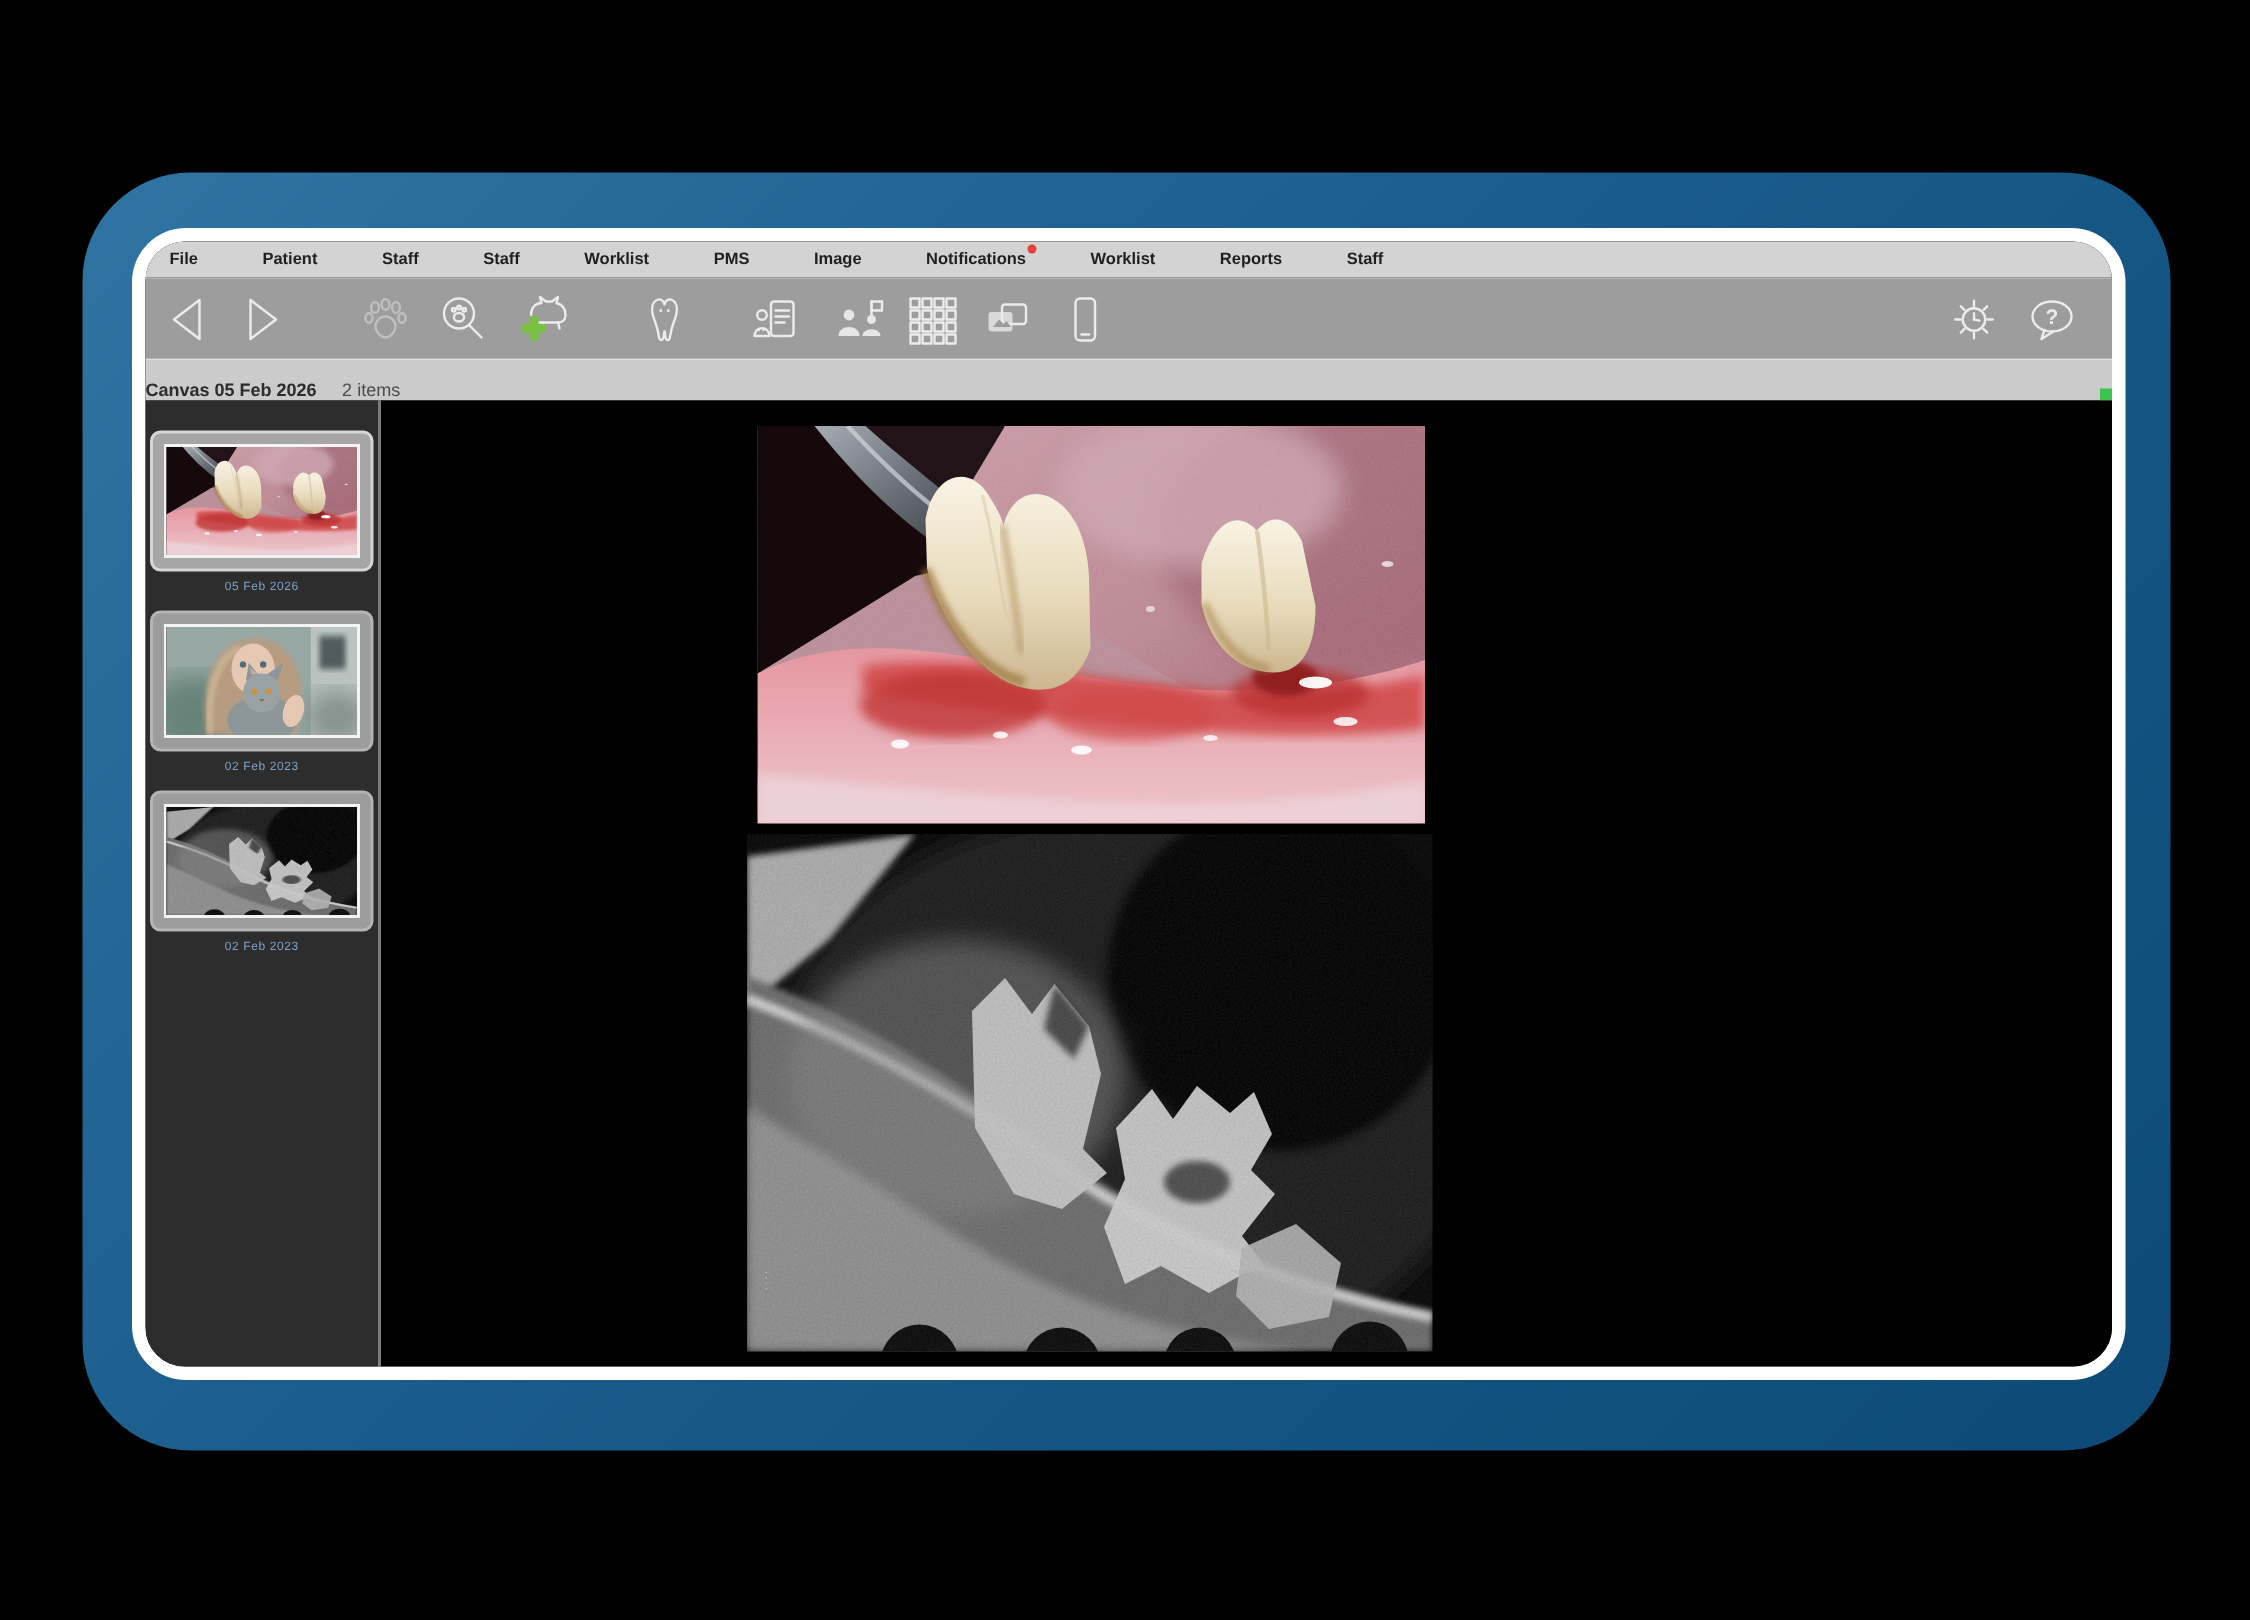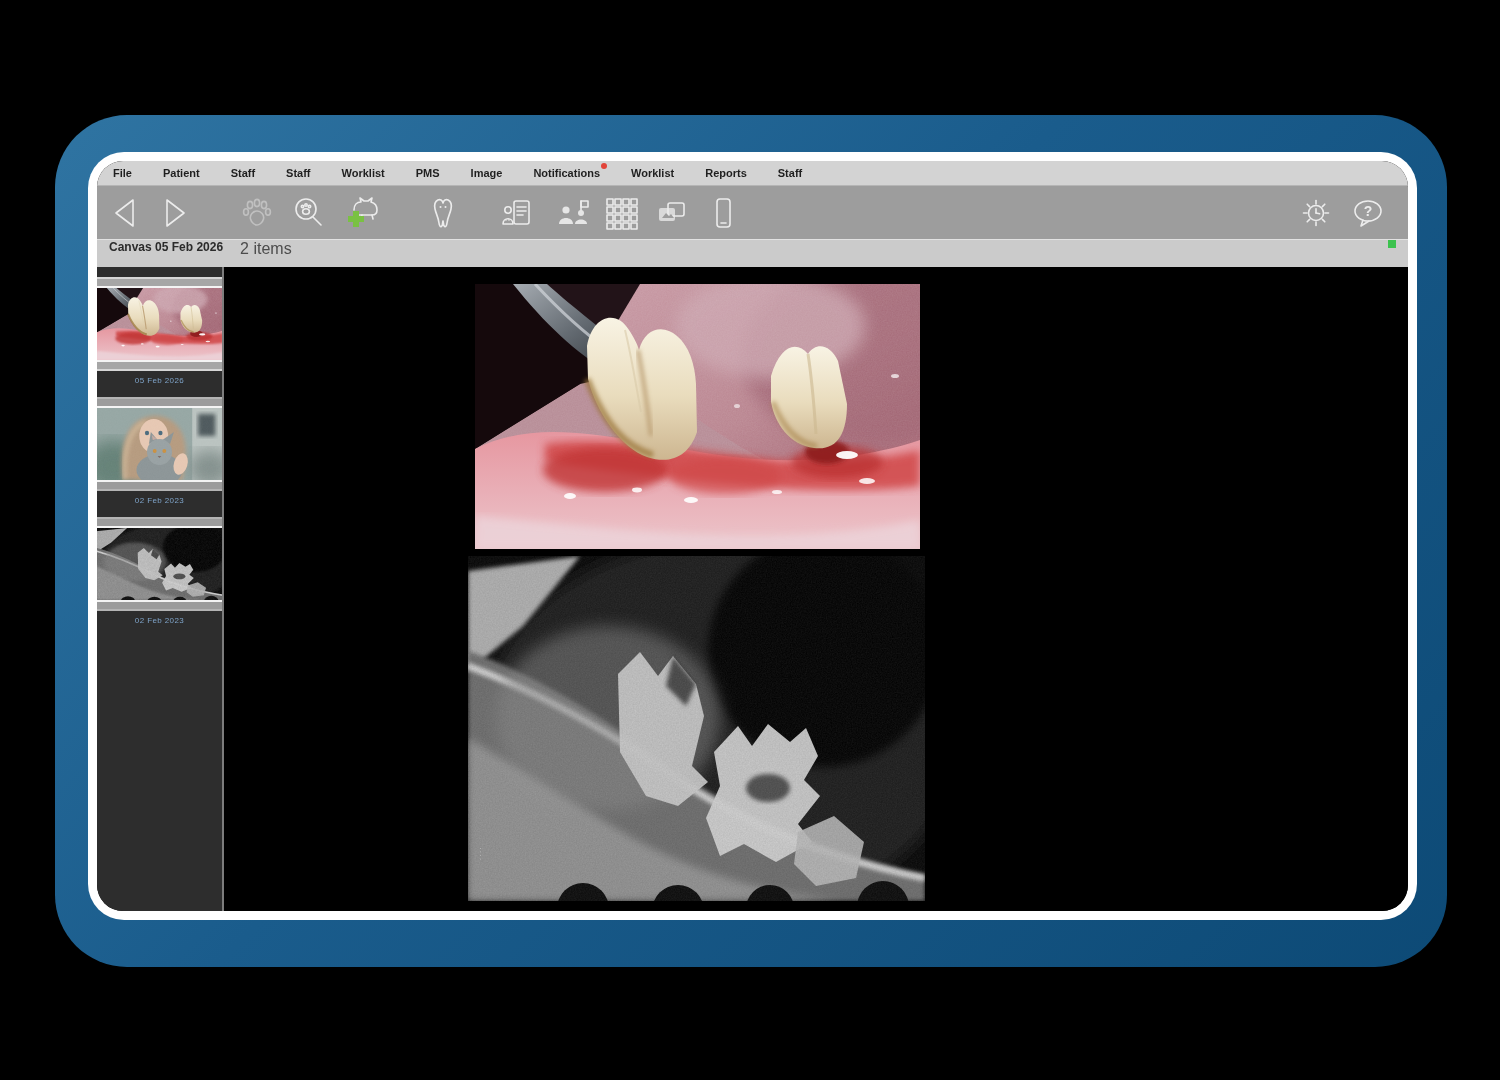--- a/index.html
+++ b/index.html
@@ -8,47 +8,47 @@
 
   .blue-frame{position:absolute;left:55px;top:115px;width:1392px;height:852px;
     border-radius:72px;background:linear-gradient(135deg,#2f74a2 0%,#1a5c8c 45%,#0d4a76 100%);}
   .white-frame{position:absolute;left:33px;top:37px;right:30px;bottom:47px;
     background:#fff;border-radius:36px;padding:9px;box-sizing:border-box;}
   .app{width:100%;height:100%;border-radius:26px;overflow:hidden;display:flex;
     flex-direction:column;background:#000;}
 
   
   .menubar{height:24px;background:#d3d3d3;display:flex;align-items:center;
-    padding-left:16px;gap:31px;flex:0 0 auto;}
+    padding-left:16px;gap:43px;flex:0 0 auto;}
   .menu-item{font-size:11px;font-weight:600;color:#1f1f1f;position:relative;cursor:default;white-space:nowrap;}
   .notif-dot{position:absolute;top:-4px;right:-7px;width:6px;height:6px;border-radius:50%;background:#e2443a;}
 
   
   .toolbar{height:53px;background:#9d9d9d;display:flex;align-items:center;flex:0 0 auto;
     border-top:1px solid #b5b5b5;}
   .tbtn{background:transparent;border:none;padding:0;margin:0;width:40px;height:40px;
     display:flex;align-items:center;justify-content:center;cursor:pointer;}
   .tbtn svg{display:block;}
   .ico{stroke:#ececec;fill:none;stroke-width:1.6;stroke-linejoin:round;stroke-linecap:round;}
   .ico-dim{stroke:#c0c0c0;}
   .ml10{margin-left:10px}.ml6{margin-left:6px}.ml44{margin-left:44px}.ml12{margin-left:12px}
   .ml42{margin-left:42px}.ml34{margin-left:34px}.ml16{margin-left:16px}.ml8{margin-left:8px}
   .mla{margin-left:auto}.mr20{margin-right:20px}
 
   
-  .canvas-header{height:27px;background:#cbcbcb;display:flex;align-items:flex-start;
-    padding:0 12px;flex:0 0 auto;border-top:1px solid #e2e2e2;}
+  .canvas-header{height:27px;background:#cbcbcb;display:flex;align-items:flex-end;
+    padding:0 0;flex:0 0 auto;border-top:1px solid #e2e2e2;}
   .canvas-title{font-size:12px;font-weight:700;color:#2b2b2b;}
-  .canvas-count{font-size:16px;color:#4c4c4c;margin-left:17px;}
+  .canvas-count{font-size:12px;color:#4c4c4c;margin-left:17px;}
   .green-dot{width:8px;height:8px;background:#3cc24e;margin-left:auto;}
 
   
   .body{flex:1;display:flex;min-height:0;}
-  .sidebar{width:125px;background:#2d2d2d;display:flex;flex-direction:column;
-    align-items:center;padding-top:10px;flex:0 0 auto;}
+  .sidebar{width:155px;background:#2d2d2d;display:flex;flex-direction:column;
+    align-items:center;padding-top:20px;flex:0 0 auto;}
   .vdivider{width:2px;background:#7d7d7d;flex:0 0 auto;}
   .canvas{flex:1;background:#000;position:relative;}
 
   .thumb-card{width:131px;background:#9c9c9c;border:2px solid #b4b4b4;border-radius:7px;
     padding:7px;cursor:pointer;line-height:0;}
   .thumb-card.selected{border-color:#d6d6d6;background:#a6a6a6;}
   .thumb-img{border:2px solid #f4f4f4;width:127px;height:72px;background:#000;}
   .thumb-img svg{width:127px;height:72px;display:block;}
   .thumb-caption{font-size:8px;color:#7ea3c8;letter-spacing:.4px;margin:5px 0 11px;
     text-align:center;line-height:10px;}

